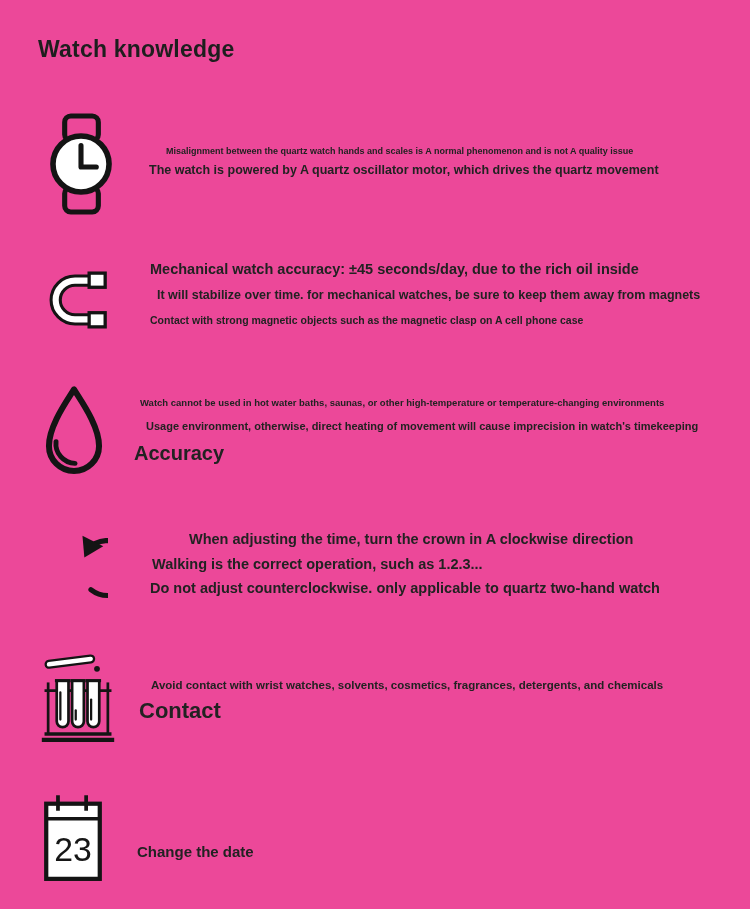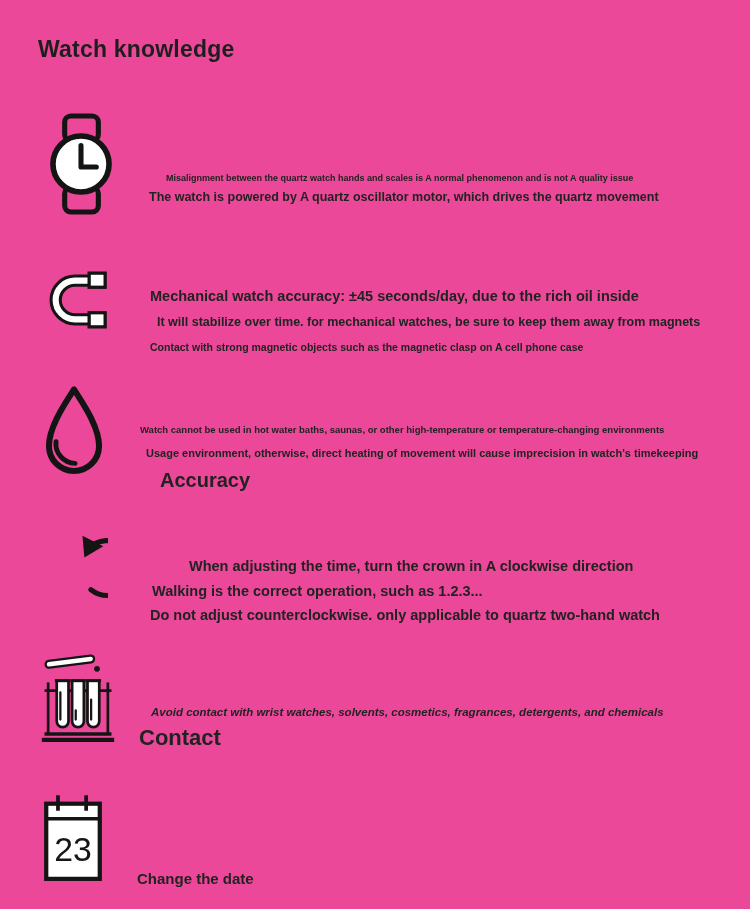--- a/index.html
+++ b/index.html
@@ -14,21 +14,20 @@
   .title{
     position:absolute;left:38px;top:36px;
     font-size:23px;font-weight:bold;letter-spacing:.2px;
     white-space:nowrap;
   }
   .icon{position:absolute;}
   .icon svg{display:block;width:100%;height:100%;}
   .ln{
     position:absolute;white-space:nowrap;font-weight:bold;color:#222;
     line-height:1.15;
-    margin-top:27px;
   }
   .t9  {font-size:9px;}
   .t95 {font-size:9.5px;}
   .t10 {font-size:10.5px;}
   .t11 {font-size:11px;}
   .t115{font-size:11.5px;}
   .t12 {font-size:12.5px;}
   .t145{font-size:14.5px;}
   .t15 {font-size:15px;}
   .t20 {font-size:20px;}
@@ -66,21 +65,21 @@
   <div class="ln t10" style="left:150px;top:314px;text-align:center;">Contact with strong magnetic objects such as the magnetic clasp on A cell phone case</div>
 
   <div class="icon" style="left:40px;top:385px;width:68px;height:98px;">
     <svg viewBox="0 0 62 90">
       <path class="stroke" d="M31 4 C25 14 8 37 8 56 A23 23 0 0 0 54 56 C54 37 37 14 31 4 Z" stroke-width="5.5" stroke-linejoin="round"></path>
       <path class="stroke" d="M14.5 52 A18 18 0 0 0 32 72" stroke-width="4.5" stroke-linecap="round"></path>
     </svg>
   </div>
   <div class="ln t95" style="left:140px;top:398px;">Watch cannot be used in hot water baths, saunas, or other high-temperature or temperature-changing environments</div>
   <div class="ln t11" style="left:146px;top:420px;">Usage environment, otherwise, direct heating of movement will cause imprecision in watch's timekeeping</div>
-  <div class="ln t20" style="left:160px;top:442px;">Accuracy</div>
+  <div class="ln t20" style="left:134px;top:442px;">Accuracy</div>
 
   <div class="icon" style="left:38px;top:524px;width:70px;height:86px;">
     <svg viewBox="0 0 74 90">
       <path class="stroke" d="M56 69 A29 29 0 1 0 52 27" stroke-width="5.5" stroke-linecap="round"></path>
       <polygon points="47,12 69,23 49,35" fill="#141414"></polygon>
     </svg>
   </div>
   <div class="ln t145" style="left:189px;top:531px;">When adjusting the time, turn the crown in A clockwise direction</div>
   <div class="ln t145" style="left:152px;top:556px;">Walking is the correct operation, such as 1.2.3...</div>
   <div class="ln t145" style="left:150px;top:580px;">Do not adjust counterclockwise. only applicable to quartz two-hand watch</div>
@@ -99,21 +98,21 @@
       <path class="stroke" d="M33.5 35 H50.5" stroke-width="3.5"></path>
       <path d="M52.5 36 V80 A6.5 6.5 0 0 0 65.5 80 V36" fill="#fff" stroke="#141414" stroke-width="3"></path>
       <path class="stroke" d="M50.5 35 H67.5" stroke-width="3.5"></path>
       <path class="stroke" d="M22.5 48 V78" stroke-width="2.5" stroke-linecap="round"></path>
       <path class="stroke" d="M39.5 68 V78" stroke-width="2.5" stroke-linecap="round"></path>
       <path class="stroke" d="M56.5 56 V78" stroke-width="2.5" stroke-linecap="round"></path>
       <path class="stroke" d="M5 94 H79" stroke-width="4"></path>
       <path class="stroke" d="M2 100.5 H82" stroke-width="4.5"></path>
     </svg>
   </div>
-  <div class="ln t115" style="left:151px;top:679px;font-style:italic;">Avoid contact with wrist watches, solvents, cosmetics, fragrances, detergents, and chemicals</div>
+  <div class="ln t115" style="left:151px;top:679px;">Avoid contact with wrist watches, solvents, cosmetics, fragrances, detergents, and chemicals</div>
   <div class="ln t22" style="left:139px;top:698px;">Contact</div>
 
   <div class="icon" style="left:42px;top:791px;width:62px;height:94px;">
     <svg viewBox="0 0 66 96">
       <rect x="4.5" y="11.5" width="57" height="80" fill="#fff" stroke="#141414" stroke-width="4.5"></rect>
       <path class="stroke" d="M17 2.5 V19" stroke-width="4"></path>
       <path class="stroke" d="M47 2.5 V19" stroke-width="4"></path>
       <path class="stroke" d="M4.5 27.5 H61.5" stroke-width="3.5"></path>
       <text x="33" y="72" text-anchor="middle" font-size="36" fill="#161616" font-family="Liberation Sans, sans-serif">23</text>
     </svg>

